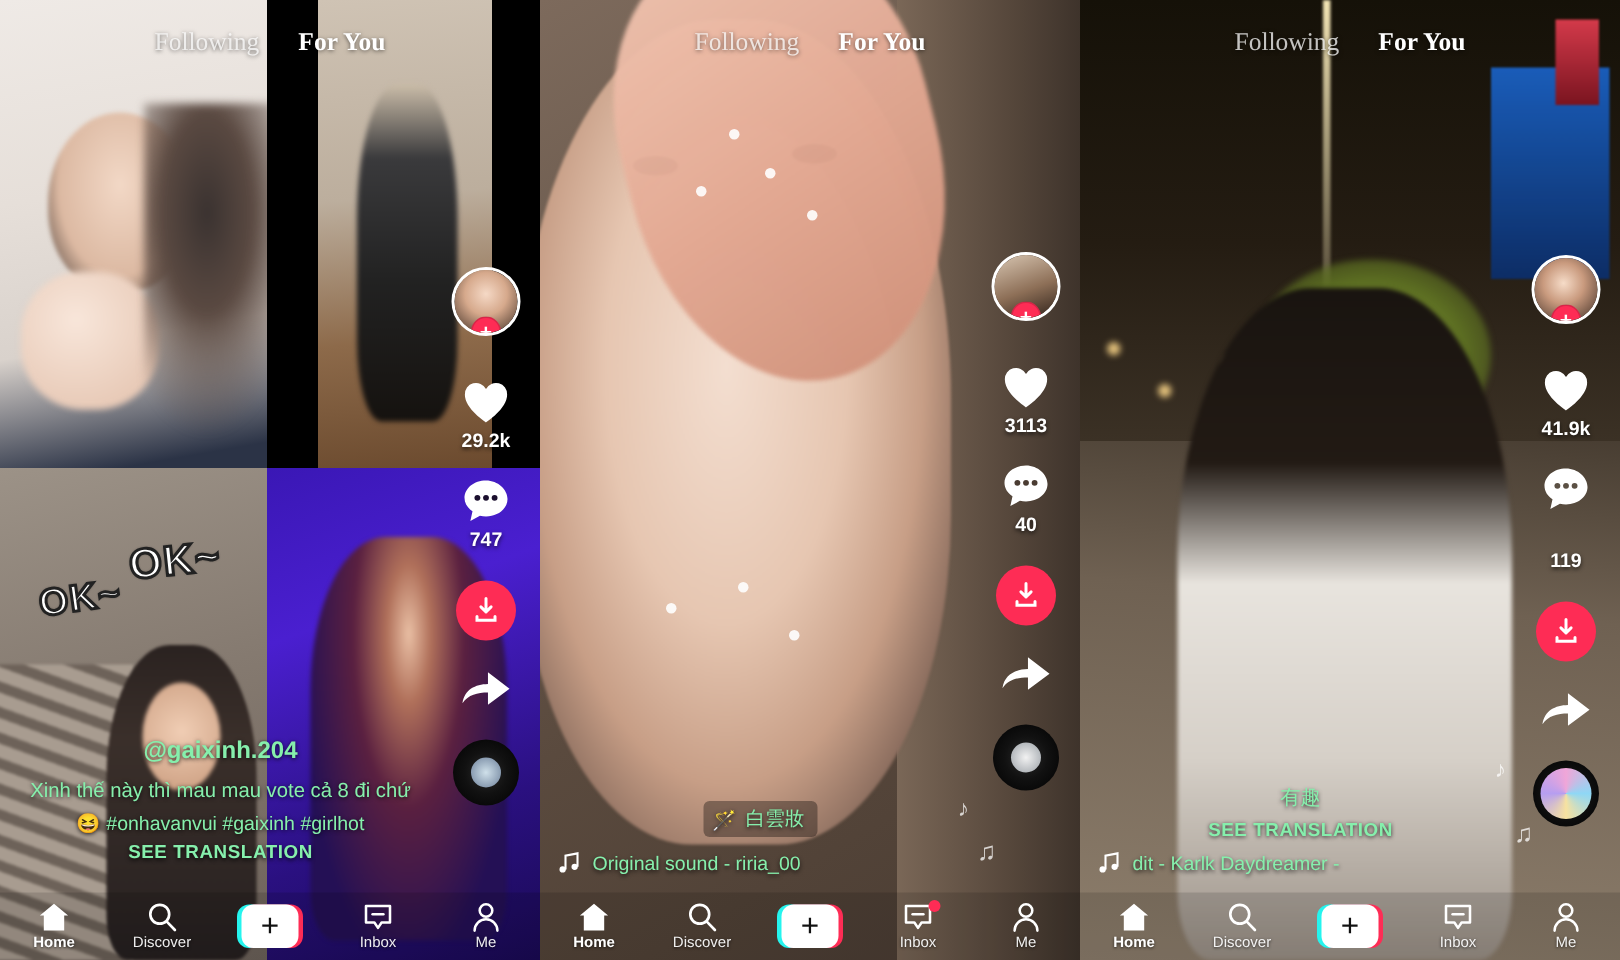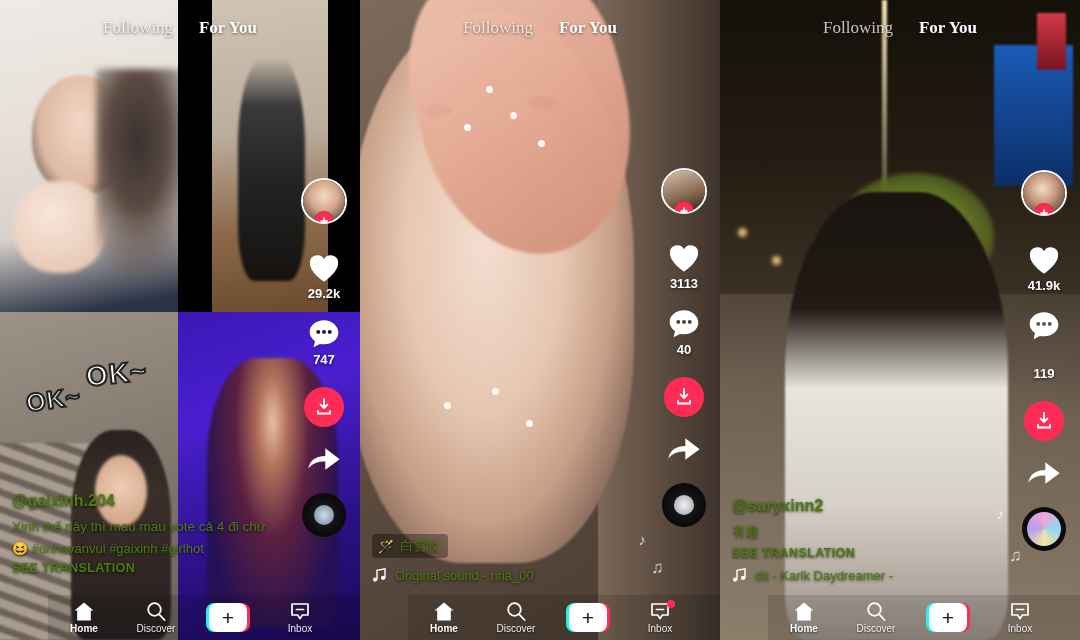--- a/index.html
+++ b/index.html
@@ -107,34 +107,34 @@
   .cnt{ color:#fff; font-size:13px; font-weight:bold; margin-top:3px;
         text-shadow:0 1px 3px rgba(0,0,0,.7); }
   .dlbtn{ width:40px; height:40px; border-radius:50%; background:#fe2c55;
           display:flex; align-items:center; justify-content:center; }
   .disc{ width:44px; height:44px; border-radius:50%;
          background:radial-gradient(circle,#2a2a2a 0%,#111 46%,#000 100%);
          display:flex; align-items:center; justify-content:center; overflow:hidden; }
   .disc .art{ width:20px; height:20px; border-radius:50%; }
 
   
-  .caption{ position:absolute; left:12px; z-index:30; width:270px; color:#4d7c0f;
-            text-shadow:0 1px 3px rgba(0,0,0,.8); }
+  .caption{ position:absolute; left:12px; z-index:30; width:270px; color:#86efac;
+            text-shadow:0 1px 3px rgba(0,0,0,.8);text-align:center; }
   .uname{ font-size:16px; font-weight:bold; margin-bottom:7px; }
   .desc{ font-size:13.5px; line-height:1.45; margin-bottom:4px; }
   .tags{ font-size:13px; margin-bottom:5px; }
   .seetr{ font-size:12.5px; font-weight:bold; letter-spacing:.4px; margin-bottom:8px; }
   .music{ font-size:13px; display:flex; align-items:center; gap:9px; }
   .fxbadge{ display:inline-flex; align-items:center; gap:6px; font-size:13px;
             background:rgba(0,0,0,.34); padding:3px 9px 3px 6px; border-radius:4px; margin-bottom:10px; }
 
   
   .nav{ position:absolute; bottom:0; left:0; width:100%; height:45px; z-index:40;
         display:flex; align-items:center; justify-content:space-around;
-        background:rgba(0,0,0,.13);margin-left:48px; }
+        background:rgba(0,0,0,.13); }
   .nitem{ display:flex; flex-direction:column; align-items:center; justify-content:center;
           width:58px; position:relative; }
   .nlabel{ font-size:10px; color:rgba(255,255,255,.92); margin-top:1px;
            text-shadow:0 1px 2px rgba(0,0,0,.7); }
   .nitem.sel .nlabel{ font-weight:bold; color:#fff; }
   .addbtn{ position:relative; width:44px; height:29px; }
   .addbtn .cy{ position:absolute; left:0; top:0; width:40px; height:29px; border-radius:8px; background:#25f4ee; }
   .addbtn .pk{ position:absolute; right:0; top:0; width:40px; height:29px; border-radius:8px; background:#fe2c55; }
   .addbtn .wh{ position:absolute; left:3px; top:0; width:38px; height:29px; border-radius:8px; background:#fff;
                display:flex; align-items:center; justify-content:center; font-size:21px; color:#111; font-weight:300;}
@@ -211,21 +211,21 @@
           <path d="M1 18c1-7 6.5-9.6 13-9.8V2.2L25 10.6l-11 8.2v-6.3C8.6 12.5 4 13.6 1 18z" fill="#fff"></path>
         </svg>
       </div>
       <div class="disc" style="margin-top:20px;">
         <div class="art" style="background:radial-gradient(circle,#cfe0ea,#6c7f99)"></div>
       </div>
     </div>
 
     <div class="caption" style="bottom:57px;">
       <div class="uname">@gaixinh.204</div>
-      <div class="desc">Xinh thế này thì mau mau vote cả 4 đi chứ</div>
+      <div class="desc">Xinh thế này thì mau mau vote cả 8 đi chứ</div>
       <div class="tags">😆 #onhavanvui #gaixinh #girlhot</div>
       <div class="seetr">SEE TRANSLATION</div>
     </div>
 
     <div class="nav">
       <div class="nitem sel">
         <svg width="22" height="21" viewBox="0 0 22 21">
           <path d="M11 1.5 1.6 9.4h2.6v10h13.6v-10h2.6z" fill="#fff"></path>
           </svg>
         <div class="nlabel">Home</div>
@@ -427,21 +427,20 @@
       </div>
       <div class="disc" style="margin-top:20px;">
         <div class="art" style="width:34px;height:34px;background:conic-gradient(#f0a6d8,#8fd7f5,#f7e2a0,#b69ef0,#f0a6d8)"></div>
       </div>
     </div>
 
     <div class="notes" style="right:76px; bottom:118px; font-size:15px;">♪</div>
     <div class="notes" style="right:58px; bottom:74px; font-size:17px;">♫</div>
 
     <div class="caption" style="bottom:57px;">
-      <div class="uname">@suryxinn2</div>
       <div class="desc">有趣</div>
       <div class="seetr">SEE TRANSLATION</div>
       <div class="music">
         <svg width="14" height="15" viewBox="0 0 14 15">
           <path d="M5 11.6V2.4l8-1.5v9" stroke="#fff" stroke-width="1.4" fill="none"></path>
           <circle cx="3.1" cy="11.6" r="2.1" fill="#fff"></circle>
             <circle cx="11.1" cy="9.9" r="2.1" fill="#fff"></circle>
           </svg>
         <span>dit - Karlk    Daydreamer -</span>
       </div>

